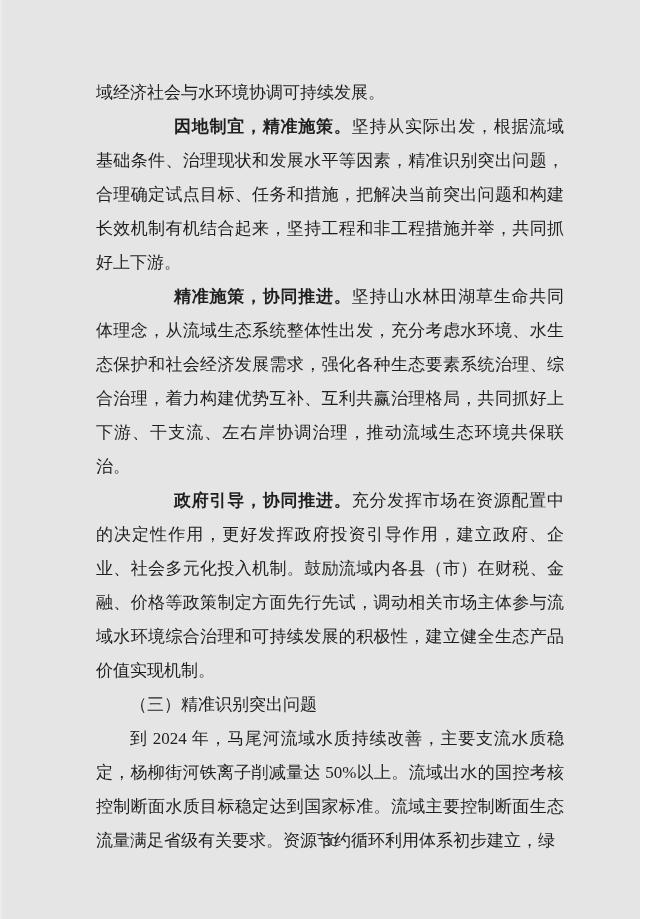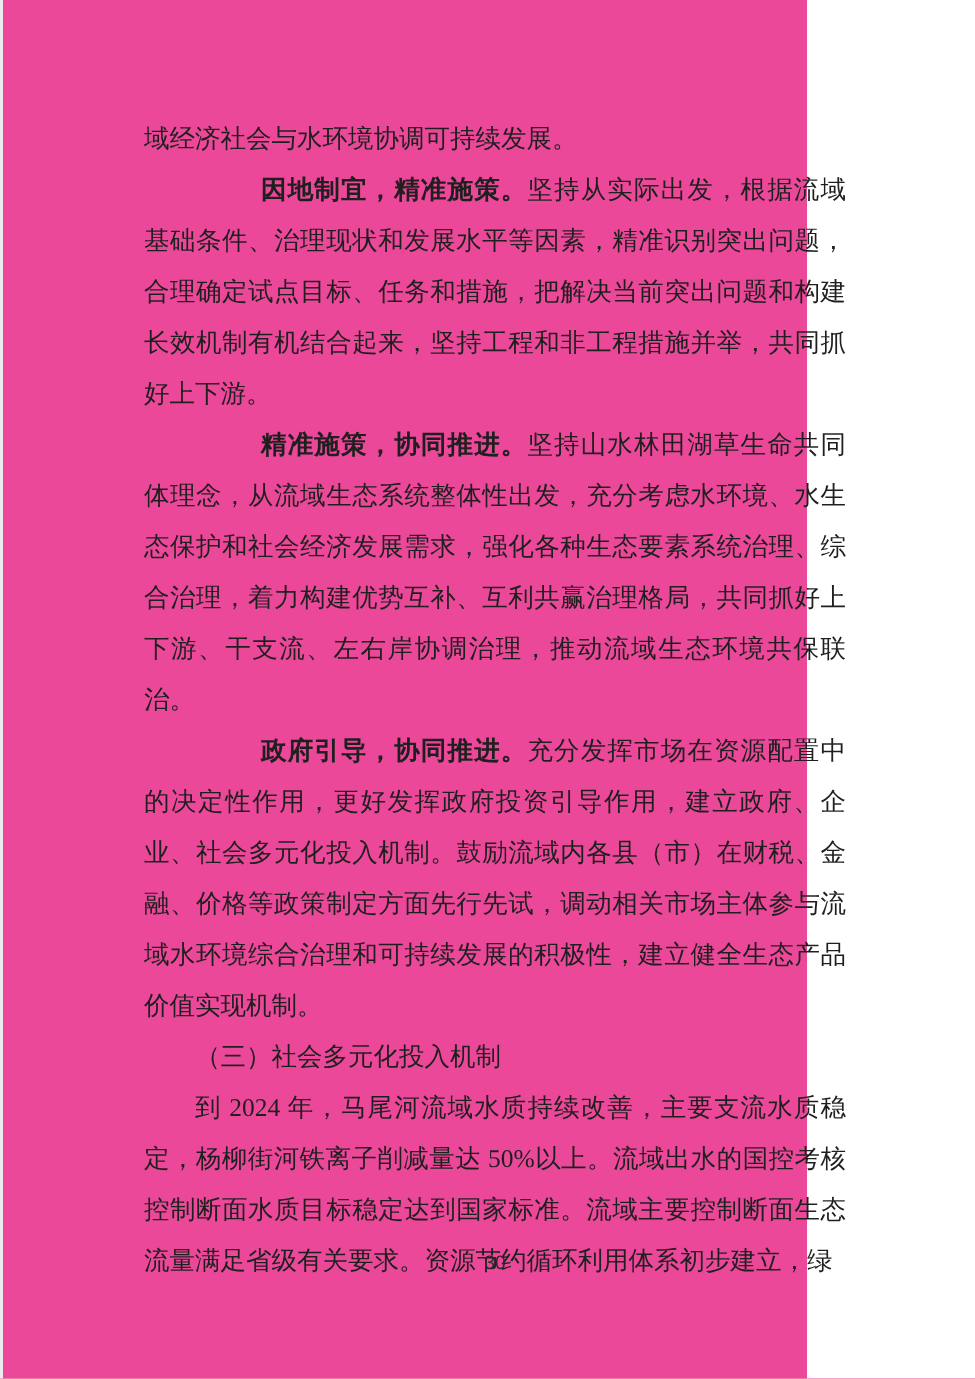--- a/index.html
+++ b/index.html
@@ -11,23 +11,23 @@
     height: 919px;
     position: relative;
     background: #ffffff;
     font-family: "Liberation Serif", "DejaVu Serif", serif;
     overflow: hidden;
   }
   .page {
     position: absolute;
     left: 0;
     top: 0;
-    width: 538px;
+    width: 640px;
     height: 919px;
-    background: #ec4899;
+    background: #e5e5e5;
   }
   .scan-edge {
     position: absolute;
     left: 0;
     top: 0;
     width: 2px;
     height: 100%;
     background: #ebebeb;
   }
   .body-text {
@@ -79,20 +79,20 @@
   <div class="body-text">
 
     <p class="para no-indent">域经济社会与水环境协调可持续发展。</p>
 
     <p class="para"><span class="lead">因地制宜，精准施策。</span><span>坚持从实际出发，根据流域基础条件、治理现状和发展水平等因素，精准识别突出问题，合理确定试点目标、任务和措施，把解决当前突出问题和构建长效机制有机结合起来，坚持工程和非工程措施并举，共同抓好上下游。</span></p>
 
     <p class="para"><span class="lead">精准施策，协同推进。</span><span>坚持山水林田湖草生命共同体理念，从流域生态系统整体性出发，充分考虑水环境、水生态保护和社会经济发展需求，强化各种生态要素系统治理、综合治理，着力构建优势互补、互利共赢治理格局，共同抓好上下游、干支流、左右岸协调治理，推动流域生态环境共保联治。</span></p>
 
     <p class="para"><span class="lead">政府引导，协同推进。</span><span>充分发挥市场在资源配置中的决定性作用，更好发挥政府投资引导作用，建立政府、企业、社会多元化投入机制。鼓励流域内各县（市）在财税、金融、价格等政策制定方面先行先试，调动相关市场主体参与流域水环境综合治理和可持续发展的积极性，建立健全生态产品价值实现机制。</span></p>
 
-    <p class="heading-para">（三）社会多元化投入机制</p>
+    <p class="heading-para">（三）精准识别突出问题</p>
 
     <p class="para">到 2024 年，马尾河流域水质持续改善，主要支流水质稳定，杨柳街河铁离子削减量达 50%以上。流域出水的国控考核控制断面水质目标稳定达到国家标准。流域主要控制断面生态流量满足省级有关要求。资源节约循环利用体系初步建立，绿</p>
 
   </div>
 
   <div class="page-number">30</div>
 </div>
 
 </body></html>

